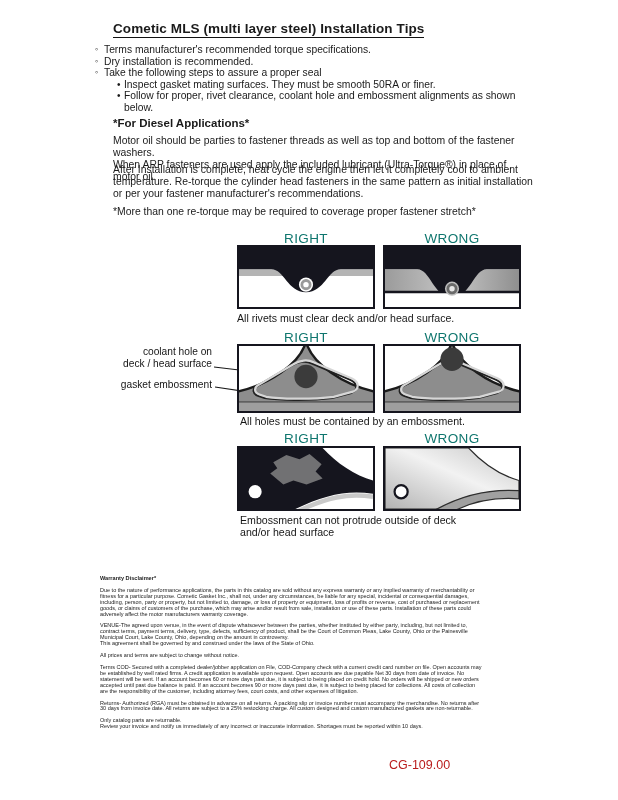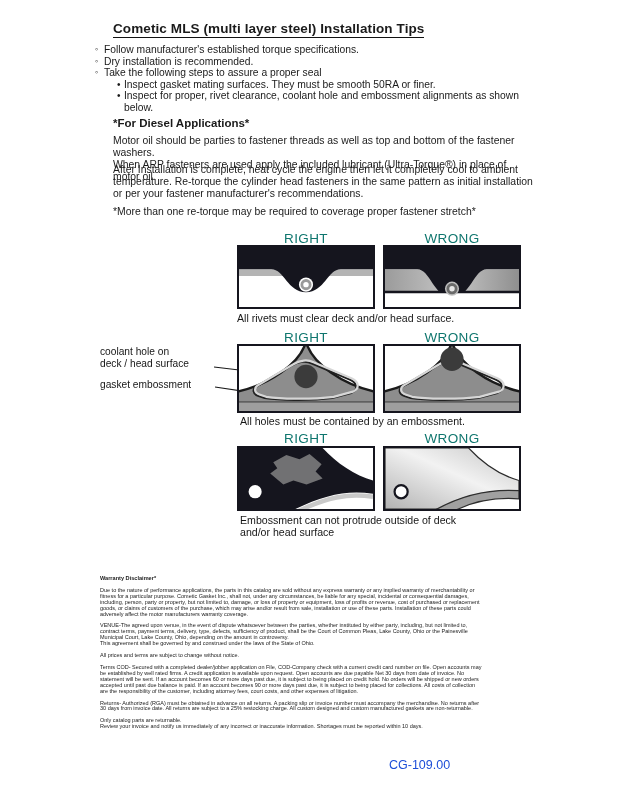--- a/index.html
+++ b/index.html
@@ -16,55 +16,55 @@
   .sub .b-marker { width:7px; flex:0 0 7px; font-size:10px; }
 
   .diesel-h { left:113px; top:117px; font-size:11.5px; font-weight:bold; }
   .para { left:113px; font-size:10.4px; line-height:12px; width:420px; white-space:pre-line; }
 
   .rw-label { font-size:13.5px; letter-spacing:0.4px; width:138px; text-align:center; color:#0f766e; }
   .panel { width:138px; border:2.5px solid #15151e; background:#fff; overflow:hidden; }
   .panel svg { display:block; width:100%; height:100%; }
   .caption { font-size:10.6px; line-height:11.5px; color:#161616; white-space:pre-line; }
 
-  .diag-label { font-size:10.2px; line-height:12px; color:#161616; }
+  .diag-label { font-size:10.2px; line-height:12px; text-align:right; color:#161616; }
 
   .warranty { left:100px; top:576px; width:424px; font-size:5.5px; line-height:5.9px; color:#222; }
   .warranty .w-h { font-weight:bold; font-size:5.6px; }
   .warranty p { margin-top:6px; white-space:pre-line; }
 
-  .footer-code { left:389px; top:758px; font-size:12.5px; color:#1d4ed8; }
+  .footer-code { left:389px; top:758px; font-size:12.5px; color:#b91c1c; }
 
   .leader-overlay { left:0; top:330px; width:618px; height:95px; pointer-events:none; }
 </style>
 </head>
 <body>
 
 <div class="abs title">Cometic MLS (multi layer steel) Installation Tips</div>
 
 <div class="abs bullets">
   <div class="b-row">
     <span class="b-marker">◦</span>
-    <span>Follow manufacturer's established torque specifications.</span>
+    <span>Terms manufacturer's recommended torque specifications.</span>
   </div>
   <div class="b-row">
     <span class="b-marker">◦</span>
     <span>Dry installation is recommended.</span>
   </div>
   <div class="b-row">
     <span class="b-marker">◦</span>
     <span>Take the following steps to assure a proper seal</span>
   </div>
   <div class="b-row sub">
     <span class="b-marker">•</span>
     <span>Inspect gasket mating surfaces.  They must be smooth 50RA or finer.</span>
   </div>
   <div class="b-row sub">
     <span class="b-marker">•</span>
-    <span>Inspect for proper, rivet clearance, coolant hole and embossment alignments as shown below.</span>
+    <span>Follow for proper, rivet clearance, coolant hole and embossment alignments as shown below.</span>
   </div>
 </div>
 
 <div class="abs diesel-h">*For Diesel Applications*</div>
 <div class="abs para" style="top:135px;">Motor oil should be parties to fastener threads as well as top and bottom of the fastener washers.
 When ARP fasteners are used apply the included lubricant (Ultra-Torque®) in place of motor oil.</div>
 <div class="abs para" style="top:164px;">After Installation is complete, heat cycle the engine then let it completely cool to ambient
 temperature. Re-torque the cylinder head fasteners in the same pattern as initial installation
 or per your fastener manufacturer's recommendations.</div>
 <div class="abs para" style="top:206px;">*More than one re-torque may be required to coverage proper fastener stretch*</div>

